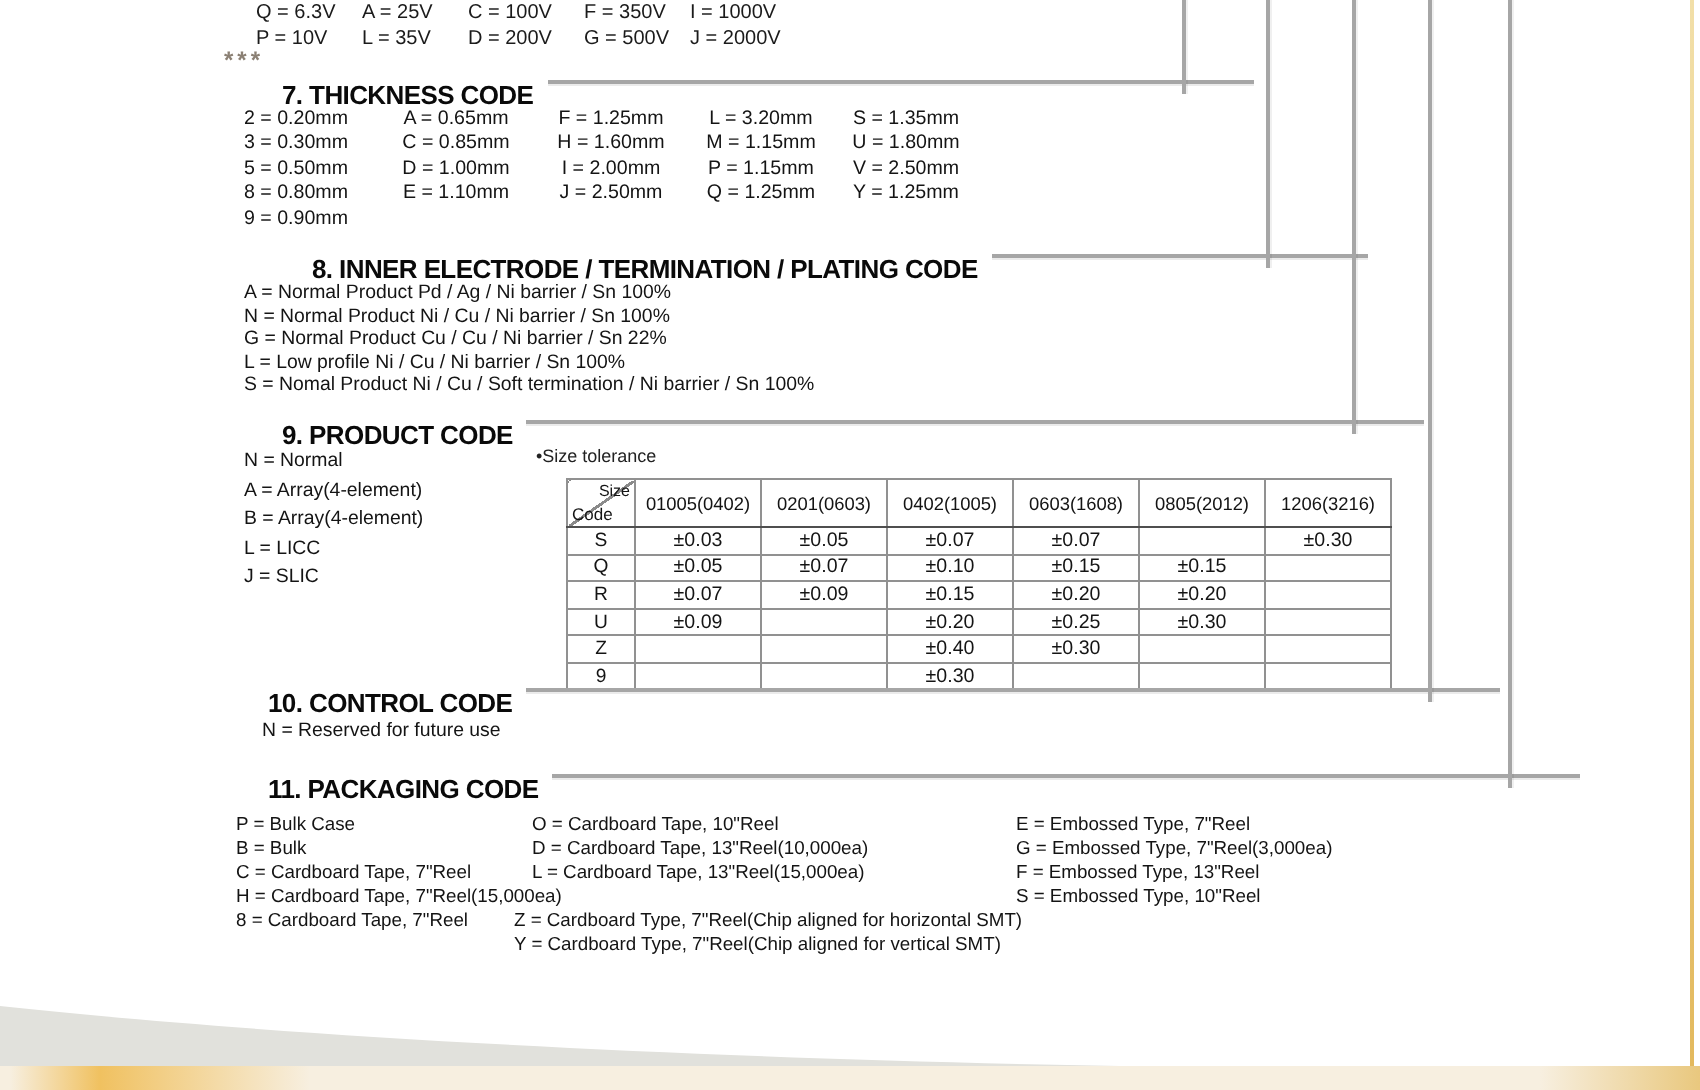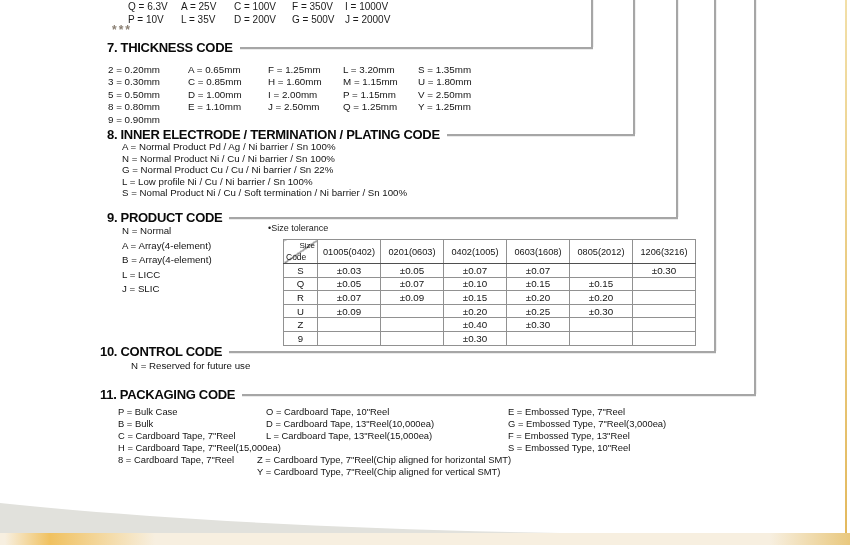--- a/index.html
+++ b/index.html
@@ -9,29 +9,29 @@
     font-family:"Liberation Sans", sans-serif;
     -webkit-font-smoothing:antialiased;
   }
   
   .vrow{position:absolute;left:128px;display:flex;font-size:10px;line-height:12px;white-space:nowrap;justify-content:flex-end;}
   .vcell{display:inline-block;width:53px;}
   .vcell:nth-child(3){width:58px;}
   
   .stars{position:absolute;left:112px;top:23px;font-size:12px;font-weight:bold;color:#8b8074;letter-spacing:2px;}
   
-  .sec-head{position:absolute;display:flex;align-items:center;height:15px;}
+  .sec-head{position:absolute;display:flex;height:15px;margin-left:34px;}
   .sec-title{font-weight:bold;font-size:13px;letter-spacing:-0.3px;color:#0a0a0a;white-space:nowrap;}
   .sec-line{flex:1;height:2px;background:#a6a6a6;margin-left:7px;box-shadow:0 1px 0 rgba(0,0,0,0.08);}
   
   .vr{position:absolute;top:0;width:2px;background:#a6a6a6;box-shadow:1px 0 0 rgba(0,0,0,0.06);}
   
   .list{position:absolute;font-size:9.7px;color:#141414;}
   .list .li{white-space:nowrap;}
-  .thk{position:absolute;left:108px;top:64px;display:flex;font-size:9.8px;line-height:12.4px;color:#141414;}
+  .thk{position:absolute;left:108px;top:54px;display:flex;font-size:9.8px;line-height:12.4px;color:#141414;text-align:center;}
   .tcol{width:80px;}
   .tcol:nth-child(3),.tcol:nth-child(4){width:75px;}
   .tcol:nth-child(5){width:70px;}
   .elec{left:122px;top:141px;line-height:11.6px;}
   .prod{left:122px;top:224px;line-height:14.6px;}
   .ctrl{left:131px;top:360px;line-height:12px;}
   .pk{font-size:9.4px;line-height:12px;}
   .pk1{left:118px;top:406px;}
   .pk2{left:266px;top:406px;}
   .pk3{left:508px;top:406px;}
@@ -106,21 +106,21 @@
       <div class="li">Q = 1.25mm</div>
     </div>
   <div class="tcol">
       <div class="li">S = 1.35mm</div>
       <div class="li">U = 1.80mm</div>
       <div class="li">V = 2.50mm</div>
       <div class="li">Y = 1.25mm</div>
     </div>
 </div>
 
-<div class="sec-head" style="left:107px;top:127px;width:528px">
+<div class="sec-head" style="left:122px;top:127px;width:528px">
   <span class="sec-title">8. INNER ELECTRODE / TERMINATION / PLATING CODE</span>
   <span class="sec-line"></span>
 </div>
 <div class="vr" style="left:633px;height:134px"></div>
 
 <div class="list elec">
     <div class="li">A = Normal Product Pd / Ag / Ni barrier / Sn 100%</div>
     <div class="li">N = Normal Product Ni / Cu / Ni barrier / Sn 100%</div>
     <div class="li">G = Normal Product Cu / Cu / Ni barrier / Sn 22%</div>
     <div class="li">L = Low profile Ni / Cu / Ni barrier / Sn 100%</div>

